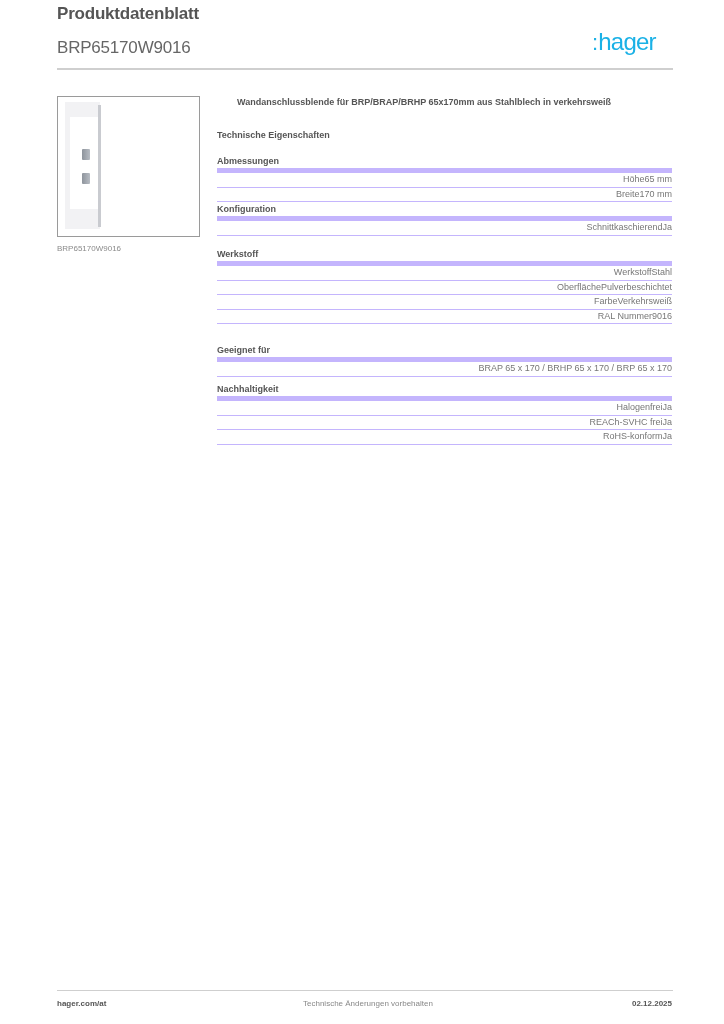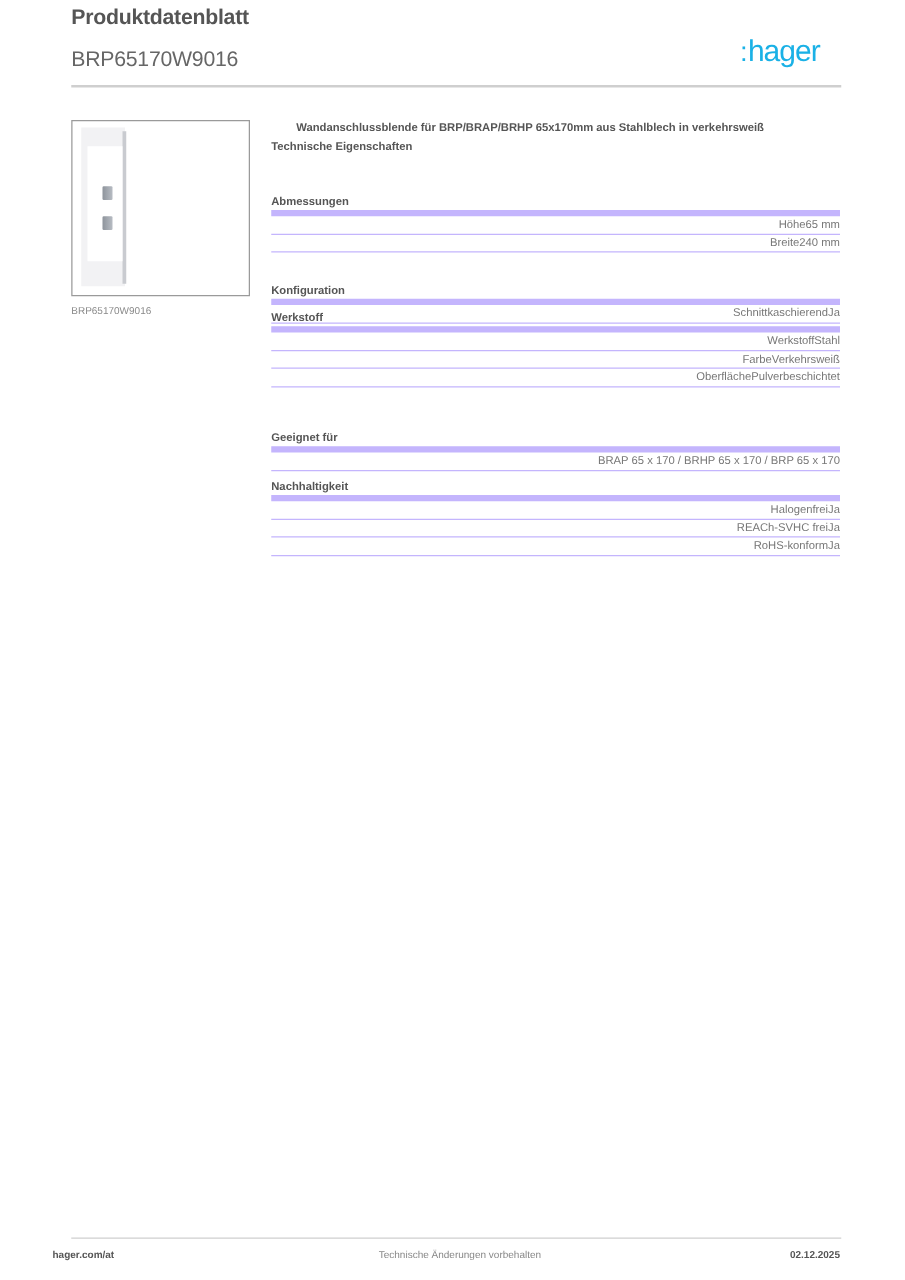--- a/index.html
+++ b/index.html
@@ -11,29 +11,29 @@
   .logo .colon { font-size: 22px; margin-right: 1px; }
   .header-rule { position: absolute; left: 57px; top: 68px; width: 616px; height: 2px; background: #cfcfcf; }
 
   .img-box { position: absolute; left: 57px; top: 96px; width: 143px; height: 141px; border: 1px solid #9a9a9a; box-sizing: border-box; background: #fff; }
   .panel { position: absolute; left: 7px; top: 5px; width: 35px; height: 127px; background: #f2f2f4; }
   .panel-right { position: absolute; left: 40px; top: 8px; width: 3px; height: 122px; background: #c9cbd0; }
   .panel-cut { position: absolute; left: 12px; top: 20px; width: 28px; height: 92px; background: #ffffff; }
   .clip { position: absolute; left: 24px; width: 8px; height: 11px; background: linear-gradient(90deg,#8e949c,#b7bcc3); border-radius: 1px; }
   .img-caption { position: absolute; left: 57px; top: 244px; font-size: 8px; color: #8a8a8a; }
   .desc { position: absolute; left: 217px; top: 97px; font-size: 9px; font-weight: bold; color: #555; white-space: nowrap; margin-left: 20px; }
-  .tech { position: absolute; left: 217px; top: 112px; font-size: 9px; font-weight: bold; color: #555; }
+  .tech { position: absolute; left: 217px; top: 130px; font-size: 9px; font-weight: bold; color: #555; }
 
   .section { position: absolute; left: 217px; width: 455px; }
   .sec-title { font-size: 9px; font-weight: bold; color: #555; height: 12px; line-height: 12px; border-bottom: 5px solid #c4b5fd; padding-bottom: 1px; }
   .row { display: flex; justify-content: flex-end; font-size: 9px; color: #777; height: 13.5px; line-height: 13.5px; border-bottom: 1px solid #c4b5fd; }
   .row .v { text-align: right; }
 
   .footer-rule { position: absolute; left: 57px; top: 990px; width: 616px; height: 1px; background: #cfcfcf; }
-  .footer-left { position: absolute; left: 42px; top: 999px; font-size: 8px; font-weight: bold; color: #555; }
+  .footer-left { position: absolute; left: 57px; top: 999px; font-size: 8px; font-weight: bold; color: #555; }
   .footer-center { position: absolute; left: 303px; top: 999px; font-size: 8px; color: #888; }
   .footer-right { position: absolute; right: 52px; top: 999px; font-size: 8px; font-weight: bold; color: #555; }
 </style>
 </head>
 <body>
 
 <div>
   <div class="header-title">Produktdatenblatt</div>
   <div class="header-sub">BRP65170W9016</div>
   <div class="logo"><span class="colon">:</span><span>hager</span></div>
@@ -53,45 +53,49 @@
 <div class="tech">Technische Eigenschaften</div>
 
 <div class="section" style="top:155px">
   <div class="sec-title">Abmessungen</div>
   <div class="row">
       <span>Höhe</span>
       <span class="v">65 mm</span>
     </div>
   <div class="row">
       <span>Breite</span>
-      <span class="v">240 mm</span>
+      <span class="v">170 mm</span>
     </div>
 </div>
 
-<div class="section" style="top:226px">
+<div class="section" style="top:203px">
   <div class="sec-title">Konfiguration</div>
   <div class="row">
       <span>Schnittkaschierend</span>
       <span class="v">Ja</span>
     </div>
 </div>
 
 <div class="section" style="top:248px">
   <div class="sec-title">Werkstoff</div>
   <div class="row">
       <span>Werkstoff</span>
       <span class="v">Stahl</span>
     </div>
   <div class="row">
+      <span>Oberfläche</span>
+      <span class="v">Pulverbeschichtet</span>
+    </div>
+  <div class="row">
       <span>Farbe</span>
       <span class="v">Verkehrsweiß</span>
     </div>
   <div class="row">
-      <span>Oberfläche</span>
-      <span class="v">Pulverbeschichtet</span>
+      <span>RAL Nummer</span>
+      <span class="v">9016</span>
     </div>
 </div>
 
 <div class="section" style="top:344px">
   <div class="sec-title">Geeignet für</div>
   <div class="row">
       <span>BRAP 65 x 170 / BRHP 65 x 170 / BRP 65 x 170</span>
       <span class="v"></span>
     </div>
 </div>

